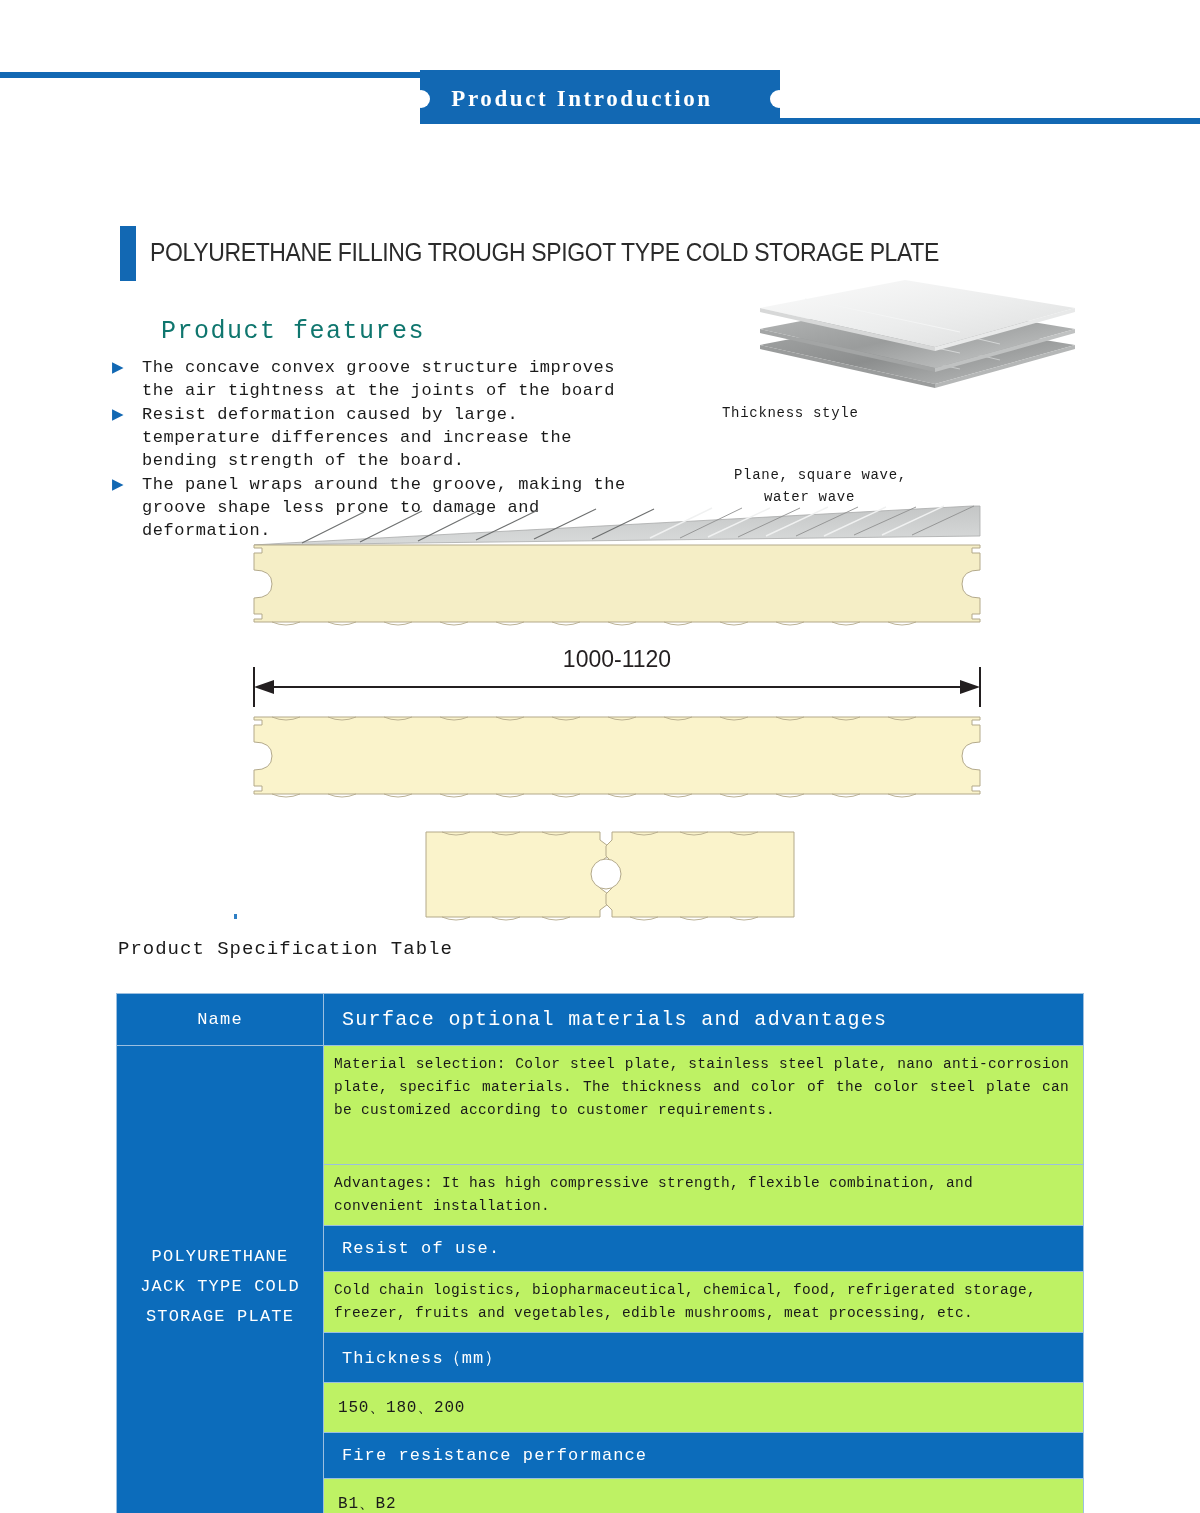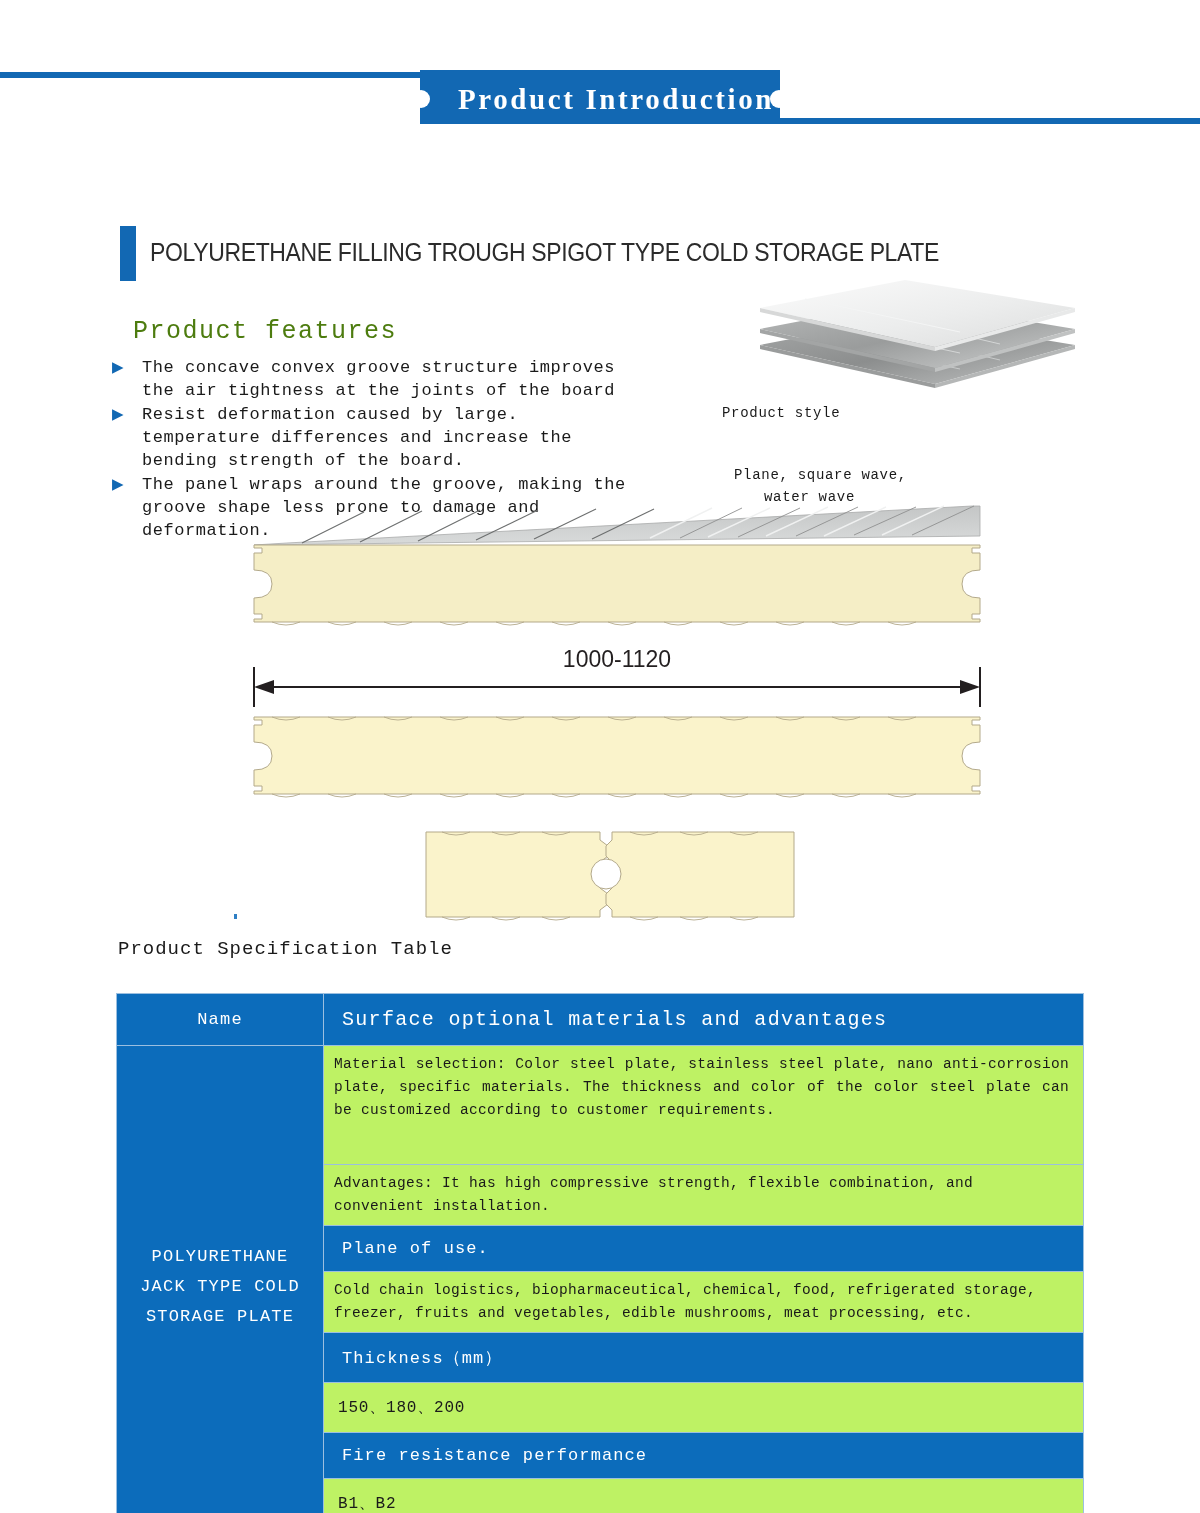--- a/index.html
+++ b/index.html
@@ -50,29 +50,29 @@
     position: absolute;
     top: 90px;
     width: 18px; height: 18px;
     border-radius: 50%;
     background: #ffffff;
   }
   #header-notch-left { left: 412px; }
   #header-notch-right { left: 770px; }
   #header-title {
     position: absolute;
-    left: 436px; top: 74px;
+    left: 402px; top: 74px;
     width: 360px; height: 50px;
     display: flex;
     align-items: center;
     justify-content: center;
     color: #ffffff;
     font-family: "Liberation Serif", serif;
     font-weight: bold;
-    font-size: 29px;
+    font-size: 23px;
     letter-spacing: 2.6px;
     white-space: nowrap;
   }
 
   
   #title-accent {
     position: absolute;
     left: 120px; top: 226px;
     width: 16px; height: 55px;
     background: #1268b3;
@@ -87,25 +87,25 @@
     letter-spacing: -0.4px;
     transform: scaleX(0.92);
     transform-origin: left center;
     white-space: nowrap;
     color: #2b2b2b;
   }
 
   
   #features-heading {
     position: absolute;
-    left: 133px; top: 317px;
+    left: 161px; top: 317px;
     font-family: "Liberation Mono", monospace;
     font-size: 25px;
     letter-spacing: 1.5px;
-    color: #4d7c0f;
+    color: #0f766e;
   }
   #features-list {
     position: absolute;
     left: 112px; top: 356px;
     width: 620px;
   }
   .feature-row {
     display: flex;
     align-items: flex-start;
     margin-bottom: 1px;
@@ -314,21 +314,21 @@
 
   <g>
     <polygon points="15,36 160,8 330,36 190,75" fill="url(#plTop)"></polygon>
     <polygon points="15,36 190,75 190,79 15,40" fill="#d7d8d8"></polygon>
     <polygon points="190,75 330,36 330,40 190,79" fill="#e8e9e9"></polygon>
     <line x1="60" y1="27" x2="215" y2="60" stroke="#f4f5f5" stroke-width="1"></line>
   </g>
 </svg>
 
 <div id="pressing-caption">
-  <span class="cap-line-1">Product style</span>
+  <span class="cap-line-1">Thickness style</span>
   <span class="cap-line-2">Plane, square wave,</span>
   <span class="cap-line-3">water wave</span>
 </div>
 
 <svg id="panel-3d" viewBox="0 0 760 130">
   <defs>
     <linearGradient id="ribTop" x1="0" y1="0" x2="0" y2="1">
       <stop offset="0%" stop-color="#c4c6c6"></stop>
       <stop offset="100%" stop-color="#d9dbdb"></stop>
     </linearGradient>
@@ -432,21 +432,21 @@
     <tr>
       <td class="cell-blue name-cell" rowspan="8">POLYURETHANE
 JACK TYPE COLD
 STORAGE PLATE</td>
       <td class="cell-white body-text tall-pad">Material selection: Color steel plate, stainless steel plate, nano anti-corrosion plate, specific materials. The thickness and color of the color steel plate can be customized according to customer requirements.</td>
     </tr>
     <tr>
       <td class="cell-white body-text no-justify">Advantages: It has high compressive strength, flexible combination, and convenient installation.</td>
     </tr>
     <tr>
-      <td class="cell-blue sub-blue">Plane of use.</td>
+      <td class="cell-blue sub-blue">Resist of use.</td>
     </tr>
     <tr>
       <td class="cell-white body-text no-justify">Cold chain logistics, biopharmaceutical, chemical, food, refrigerated storage, freezer, fruits and vegetables, edible mushrooms, meat processing, etc.</td>
     </tr>
     <tr>
       <td class="cell-blue sub-blue">Thickness（mm）</td>
     </tr>
     <tr>
       <td class="cell-white value-cell">150、180、200</td>
     </tr>

